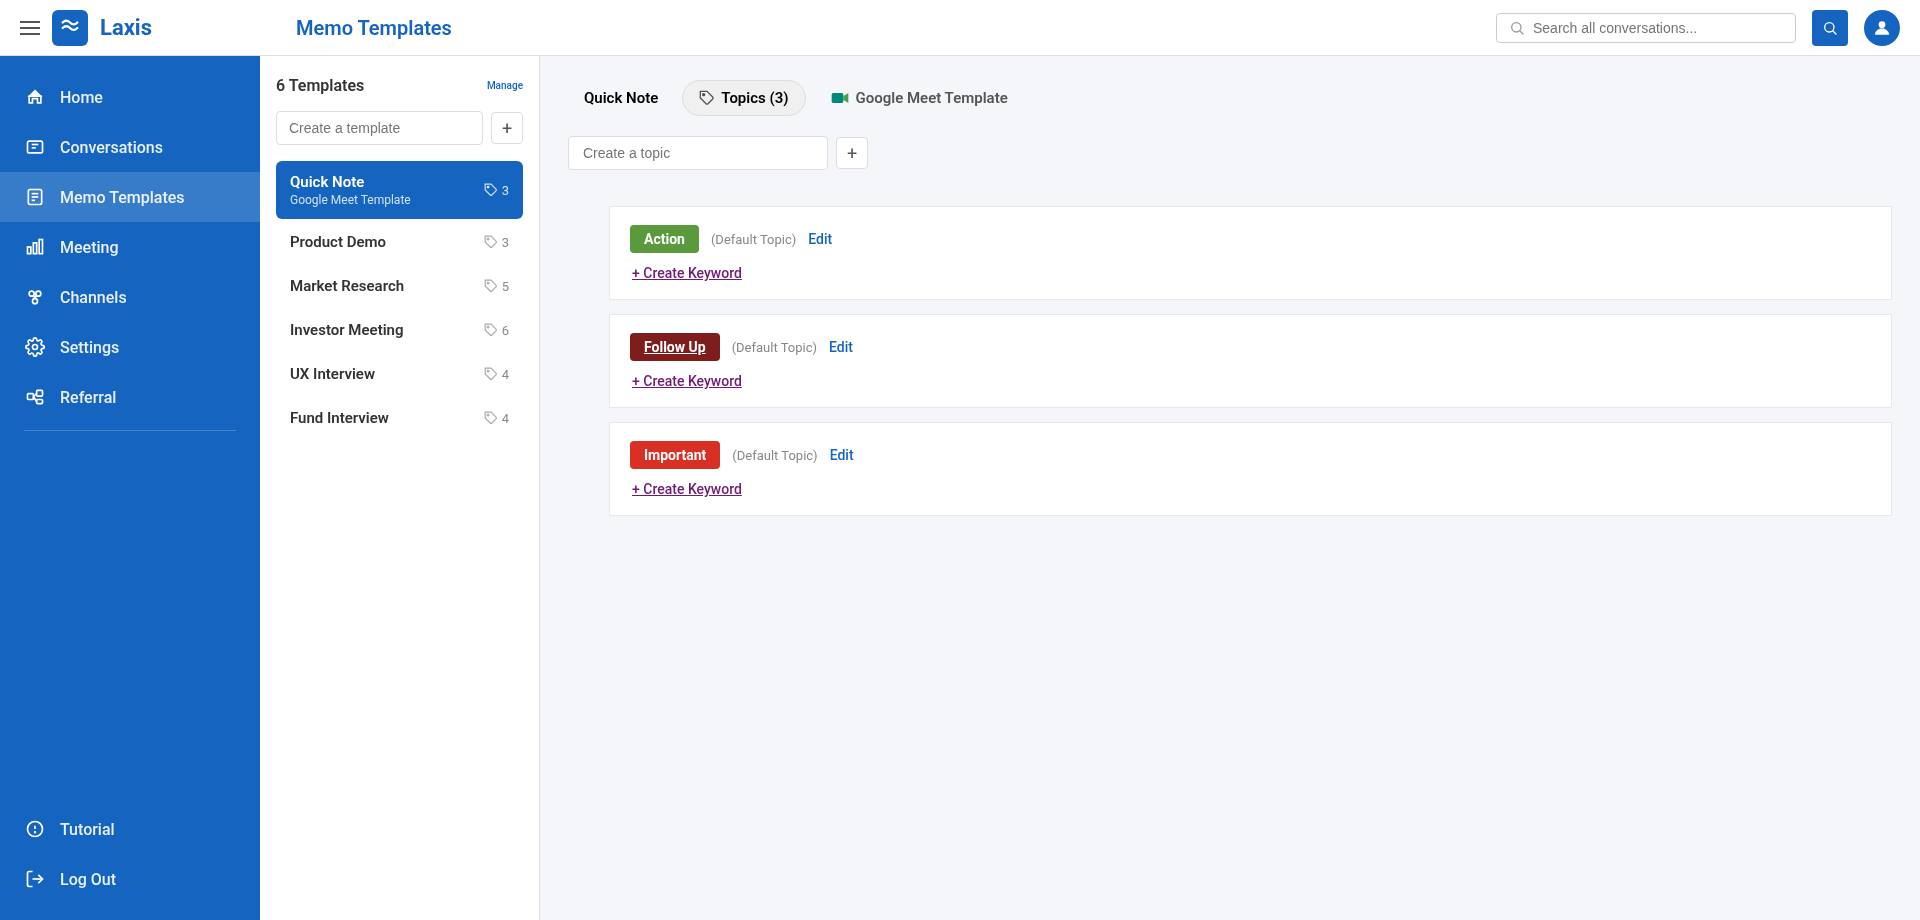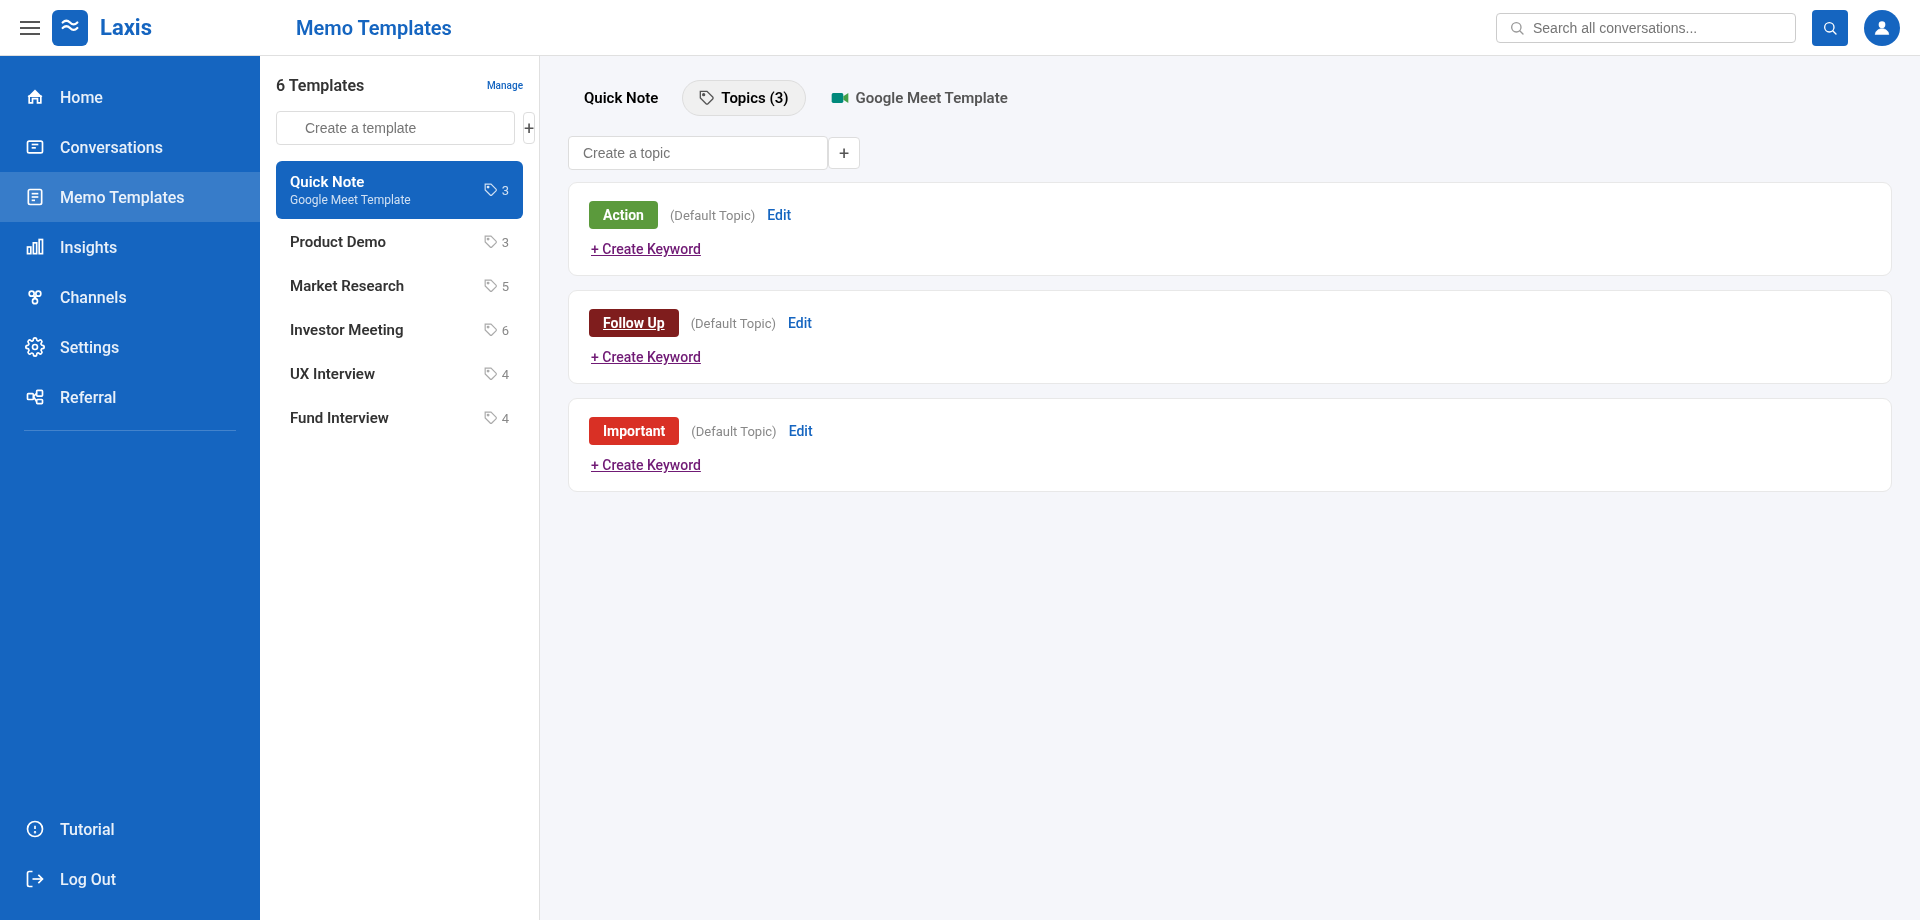--- a/index.html
+++ b/index.html
@@ -35,41 +35,41 @@
 
     
     .content-area { flex: 1; display: flex; overflow: hidden; background: #f5f6fa; }
 
     
     .templates-panel { width: 280px; background: #fff; border-right: 1px solid #e0e0e0; padding: 20px 16px; display: flex; flex-direction: column; gap: 16px; flex-shrink: 0; }
     .templates-header { display: flex; align-items: center; justify-content: space-between; }
     .templates-count { font-size: 16px; font-weight: 600; color: #333; }
     .manage-link { font-size: 10px; color: #1565c0; cursor: pointer; font-weight: 500; }
     .create-template-row { display: flex; align-items: center; gap: 8px; }
-    .create-template-input { flex: 1; border: 1px solid #ddd; border-radius: 4px; padding: 8px 28px; font-size: 14px; color: #999; background: #fff; outline: none; }
+    .create-template-input { flex: 1; border: 1px solid #ddd; border-radius: 4px; padding: 8px 12px; font-size: 14px; color: #999; background: #fff; outline: none; }
     .add-btn { width: 32px; height: 32px; border: 1px solid #ddd; border-radius: 4px; background: #fff; display: flex; align-items: center; justify-content: center; cursor: pointer; font-size: 18px; color: #555; }
     .template-list { display: flex; flex-direction: column; gap: 2px; }
     .template-item { display: flex; align-items: center; justify-content: space-between; padding: 12px 14px; border-radius: 6px; cursor: pointer; }
     .template-item.selected { background: #1565c0; color: #fff; }
     .template-item-info { display: flex; flex-direction: column; gap: 2px; }
     .template-item-name { font-size: 15px; font-weight: 600; }
     .template-item-sub { font-size: 12px; color: rgba(255,255,255,0.8); }
     .template-item:not(.selected) .template-item-name { color: #333; }
     .template-tag-count { display: flex; align-items: center; gap: 4px; font-size: 13px; color: #888; }
     .template-item.selected .template-tag-count { color: rgba(255,255,255,0.8); }
 
     
     .detail-panel { flex: 1; padding: 24px 28px; overflow-y: auto; }
     .detail-tabs { display: flex; align-items: center; gap: 8px; margin-bottom: 20px; }
     .tab-item { display: flex; align-items: center; gap: 6px; padding: 8px 16px; border-radius: 20px; font-size: 15px; font-weight: 600; cursor: pointer; }
     .tab-item.active { background: #f0f0f0; border: 1px solid #ddd; }
     .tab-item.google { background: transparent; color: #555; }
-    .create-topic-row { display: flex; align-items: center; margin-bottom: 12px; }
+    .create-topic-row { display: flex; align-items: center; gap: 8px; margin-bottom: 36px; }
     .create-topic-input { border: 1px solid #ddd; border-radius: 4px; padding: 8px 14px; font-size: 14px; color: #999; background: #fff; outline: none; width: 260px; }
-    .topic-card { background: #fff; border: 1px solid #e8e8e8; border-radius: 9px; padding: 18px 20px; margin-bottom: 14px; }
+    .topic-card { background: #fff; border: 1px solid #e8e8e8; border-radius: 0; padding: 18px 20px; margin-bottom: 14px; margin-left: 41px; }
     .topic-card-header { display: flex; align-items: center; gap: 12px; margin-bottom: 12px; }
     .topic-badge { display: inline-block; padding: 6px 14px; border-radius: 4px; font-size: 14px; font-weight: 700; color: #fff; }
     .badge-green { background: #5b9a3c; }
     .badge-yellow { background: #7f1d1d; text-decoration: underline; }
     .badge-red { background: #d93025; }
     .topic-default-label { font-size: 13px; color: #888; }
     .topic-edit-link { font-size: 14px; color: #1565c0; cursor: pointer; font-weight: 500; }
     .create-keyword-btn { display: flex; align-items: flex-end; gap: 4px; font-size: 14px; color: #701a75; cursor: pointer; font-weight: 500; padding-left: 2px; text-decoration: underline; }
   </style>
 </head>
@@ -147,21 +147,21 @@
       <span>Memo Templates</span>
     </div>
     <div class="sidebar-item">
       <span class="sidebar-icon">
         <svg width="20" height="20" viewBox="0 0 24 24" fill="none" stroke="white" stroke-width="2">
             <rect x="3" y="12" width="4" height="8"></rect>
             <rect x="10" y="7" width="4" height="13"></rect>
             <rect x="17" y="3" width="4" height="17"></rect>
           </svg>
       </span>
-      <span>Insights</span>
+      <span>Meeting</span>
     </div>
     <div class="sidebar-item">
       <span class="sidebar-icon">
         <svg width="20" height="20" viewBox="0 0 24 24" fill="none" stroke="white" stroke-width="2">
             <circle cx="8" cy="8" r="3"></circle>
             <circle cx="16" cy="8" r="3"></circle>
             <circle cx="12" cy="17" r="3"></circle>
             <line x1="10.5" y1="10" x2="12" y2="14"></line>
             <line x1="13.5" y1="10" x2="12" y2="14"></line>
           </svg>

